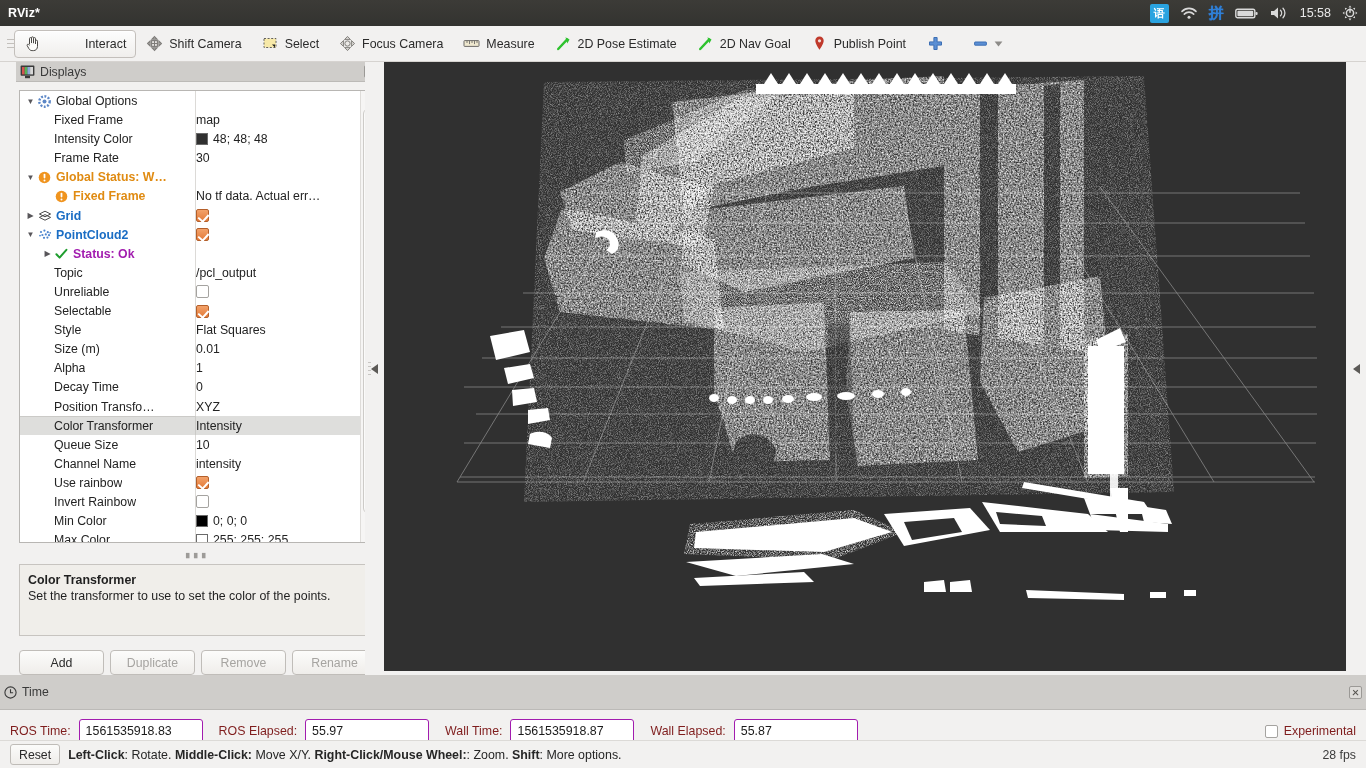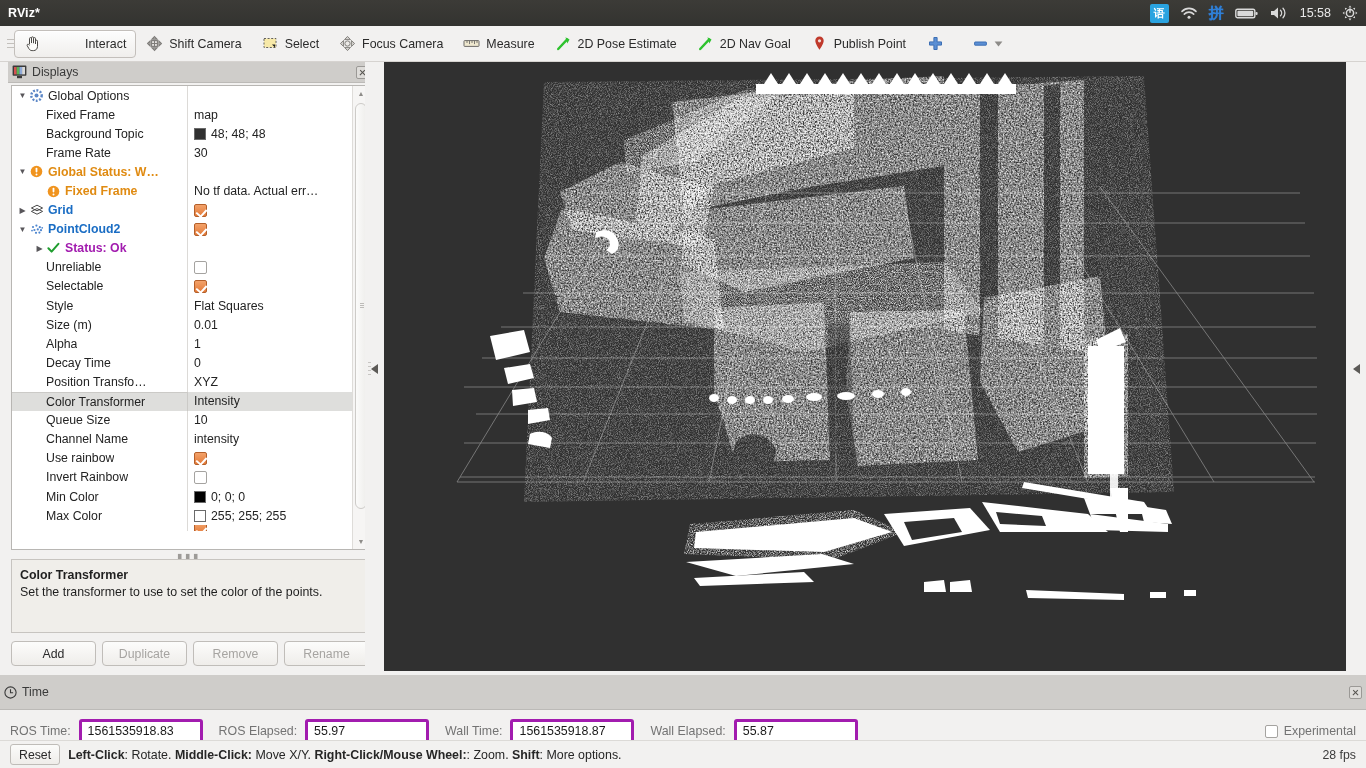--- a/index.html
+++ b/index.html
@@ -88,24 +88,24 @@
   .tb-icn { width: 17px; height: 17px; display:block; flex: 0 0 17px; }
 
   
   #main {
     position: absolute; top: 62px; left: 0;
     width: 1366px; height: 613px;
   }
 
   
   #displays-dock {
-    position: absolute; left: 8px; top: 0;
+    position: absolute; left: 16px; top: 0;
     width: 365px; height: 613px;
     background: #f2f1f0;
-    display: flex; flex-direction: column;
+    display: flex; flex-direction: column; gap: 6px;
   }
   #displays-header {
     height: 21px;
     background: #cfcdca;
     display: flex; align-items: center;
     padding: 0 4px 0 4px;
     border-bottom: 1px solid #bcbab7;
   }
   #displays-header .dh-title {
     font-size: 12.3px; color: #3a3a3a; margin-left: 5px;
@@ -151,21 +151,21 @@
     width: 175px; flex: 0 0 175px;
     display: flex; align-items: center;
     height: 100%;
     padding-left: 4px;
     overflow: hidden; white-space: nowrap;
   }
   .tcol-val {
     flex: 1 1 auto;
     display: flex; align-items: center;
     height: 100%;
-    padding-left: 6px;
+    padding-left: 0;
     border-left: 1px solid #dcdad7;
     overflow: hidden; white-space: nowrap;
   }
   .trow.selected .tcol-val { border-left: 1px solid #cbcac7; }
   .arrow {
     width: 13px; flex: 0 0 13px;
     display: flex; align-items: center; justify-content: center;
     color: #58565a;
     font-size: 8px;
   }
@@ -333,24 +333,24 @@
     padding: 17px 4px;
     border-bottom: 1px solid #bcbab7;
   }
   #time-header .th-title { font-size: 12.3px; color: #3a3a3a; margin-left: 5px; }
   #time-body {
     display: flex; align-items: center;
     height: 42px;
     padding: 0 10px;
     gap: 8px;
   }
-  .tlabel { font-size: 12.4px; color: #737373; white-space: nowrap; }
+  .tlabel { font-size: 12.4px; color: #7f1d1d; white-space: nowrap; }
   .tinput {
     height: 25px;
-    border: 3px solid #a21caf;
+    border: 1px solid #a21caf;
     border-radius: 3px;
     background: #ffffff;
     padding: 0 6px;
     font-family: inherit;
     font-size: 12.4px;
     color: #1a1a1a;
   }
   .tinput.w1 { width: 124px; }
   .tinput.w2 { width: 124px; }
   .exp-wrap { margin-left: auto; display: flex; align-items: center; gap: 6px; }
@@ -579,21 +579,21 @@
               <span class="t-label plain">Fixed Frame</span>
             </div>
             <div class="tcol-val">
               <span class="v-text">map</span>
             </div>
           </div>
           <div class="trow">
             <div class="tcol-name" style="padding-left: 21px;">
               <span class="arrow none"></span>
               <span class="t-icon" style="flex-basis: 0px; width: 0px; margin-right: 0px;"></span>
-              <span class="t-label plain">Background Topic</span>
+              <span class="t-label plain">Intensity Color</span>
             </div>
             <div class="tcol-val">
               <span class="swatch" style="background: rgb(48, 48, 48);"></span>
               <span class="v-text">48; 48; 48</span>
             </div>
           </div>
           <div class="trow">
             <div class="tcol-name" style="padding-left: 21px;">
               <span class="arrow none"></span>
               <span class="t-icon" style="flex-basis: 0px; width: 0px; margin-right: 0px;"></span>
@@ -684,20 +684,30 @@
                 </svg>
               </span>
               <span class="t-label greenok">Status: Ok</span>
             </div>
             <div class="tcol-val"></div>
           </div>
           <div class="trow">
             <div class="tcol-name" style="padding-left: 21px;">
               <span class="arrow none"></span>
               <span class="t-icon" style="flex-basis: 0px; width: 0px; margin-right: 0px;"></span>
+              <span class="t-label plain">Topic</span>
+            </div>
+            <div class="tcol-val">
+              <span class="v-text">/pcl_output</span>
+            </div>
+          </div>
+          <div class="trow">
+            <div class="tcol-name" style="padding-left: 21px;">
+              <span class="arrow none"></span>
+              <span class="t-icon" style="flex-basis: 0px; width: 0px; margin-right: 0px;"></span>
               <span class="t-label plain">Unreliable</span>
             </div>
             <div class="tcol-val">
               <span class="cbx unchecked"></span>
             </div>
           </div>
           <div class="trow">
             <div class="tcol-name" style="padding-left: 21px;">
               <span class="arrow none"></span>
               <span class="t-icon" style="flex-basis: 0px; width: 0px; margin-right: 0px;"></span>

